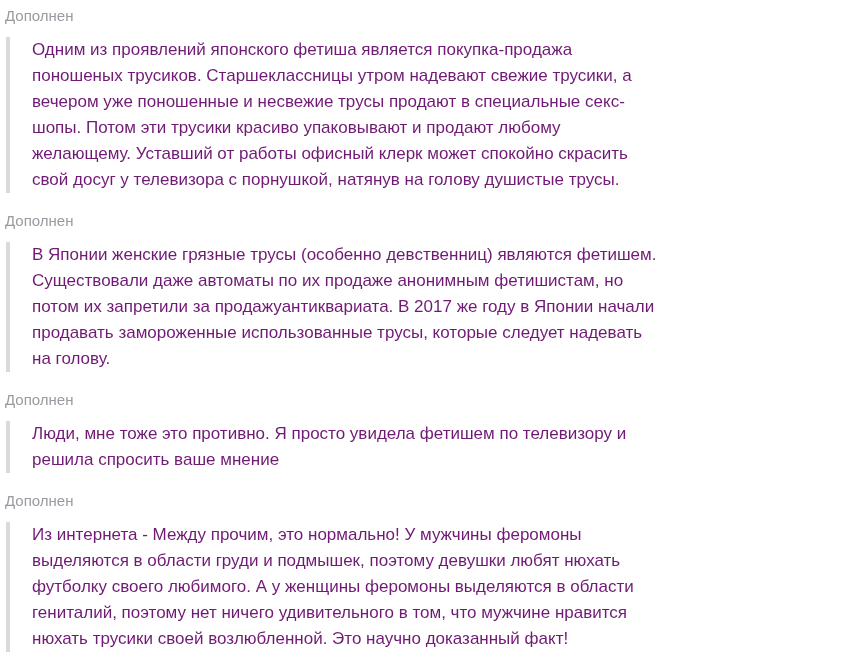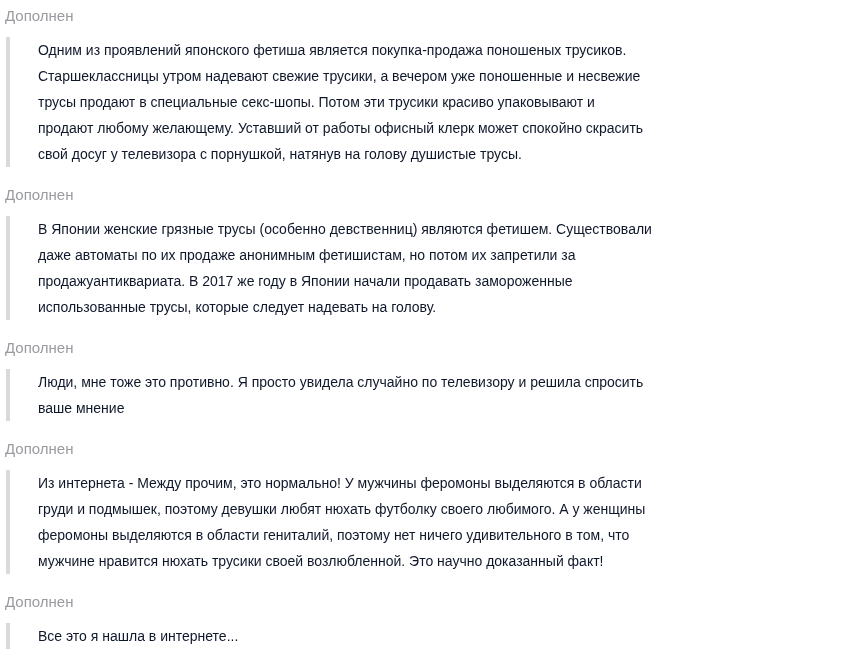--- a/index.html
+++ b/index.html
@@ -27,24 +27,24 @@
     line-height: 18px;
     color: #9a9ba1;
     margin: 0 0 12px 0;
   }
   .addition-quote {
     margin: 0 0 19px 1px;
     padding: 0 25px 0 20px;
     border-left: 4px solid #d9dadc;
   }
   .addition-text {
-    margin: 8px;
-    font-size: 14px;
+    margin: 2px;
+    font-size: 17px;
     line-height: 26px;
-    color: #0f172a;
+    color: #701a75;
     letter-spacing: 0;
   }
 </style>
 </head>
 <body>
 
 <div id="thread">
   <section class="addition">
     <div class="addition-label">Дополнен</div>
     <blockquote class="addition-quote">
@@ -55,21 +55,21 @@
   <section class="addition">
     <div class="addition-label">Дополнен</div>
     <blockquote class="addition-quote">
       <p class="addition-text">В Японии женские грязные трусы (особенно девственниц) являются фетишем. Существовали даже автоматы по их продаже анонимным фетишистам, но потом их запретили за продажуантиквариата. В 2017 же году в Японии начали продавать замороженные использованные трусы, которые следует надевать на голову.</p>
     </blockquote>
   </section>
 
   <section class="addition">
     <div class="addition-label">Дополнен</div>
     <blockquote class="addition-quote">
-      <p class="addition-text">Люди, мне тоже это противно. Я просто увидела случайно по телевизору и решила спросить ваше мнение</p>
+      <p class="addition-text">Люди, мне тоже это противно. Я просто увидела фетишем по телевизору и решила спросить ваше мнение</p>
     </blockquote>
   </section>
 
   <section class="addition">
     <div class="addition-label">Дополнен</div>
     <blockquote class="addition-quote">
       <p class="addition-text">Из интернета - Между прочим, это нормально! У мужчины феромоны выделяются в области груди и подмышек, поэтому девушки любят нюхать футболку своего любимого. А у женщины феромоны выделяются в области гениталий, поэтому нет ничего удивительного в том, что мужчине нравится нюхать трусики своей возлюбленной. Это научно доказанный факт!</p>
     </blockquote>
   </section>
 

